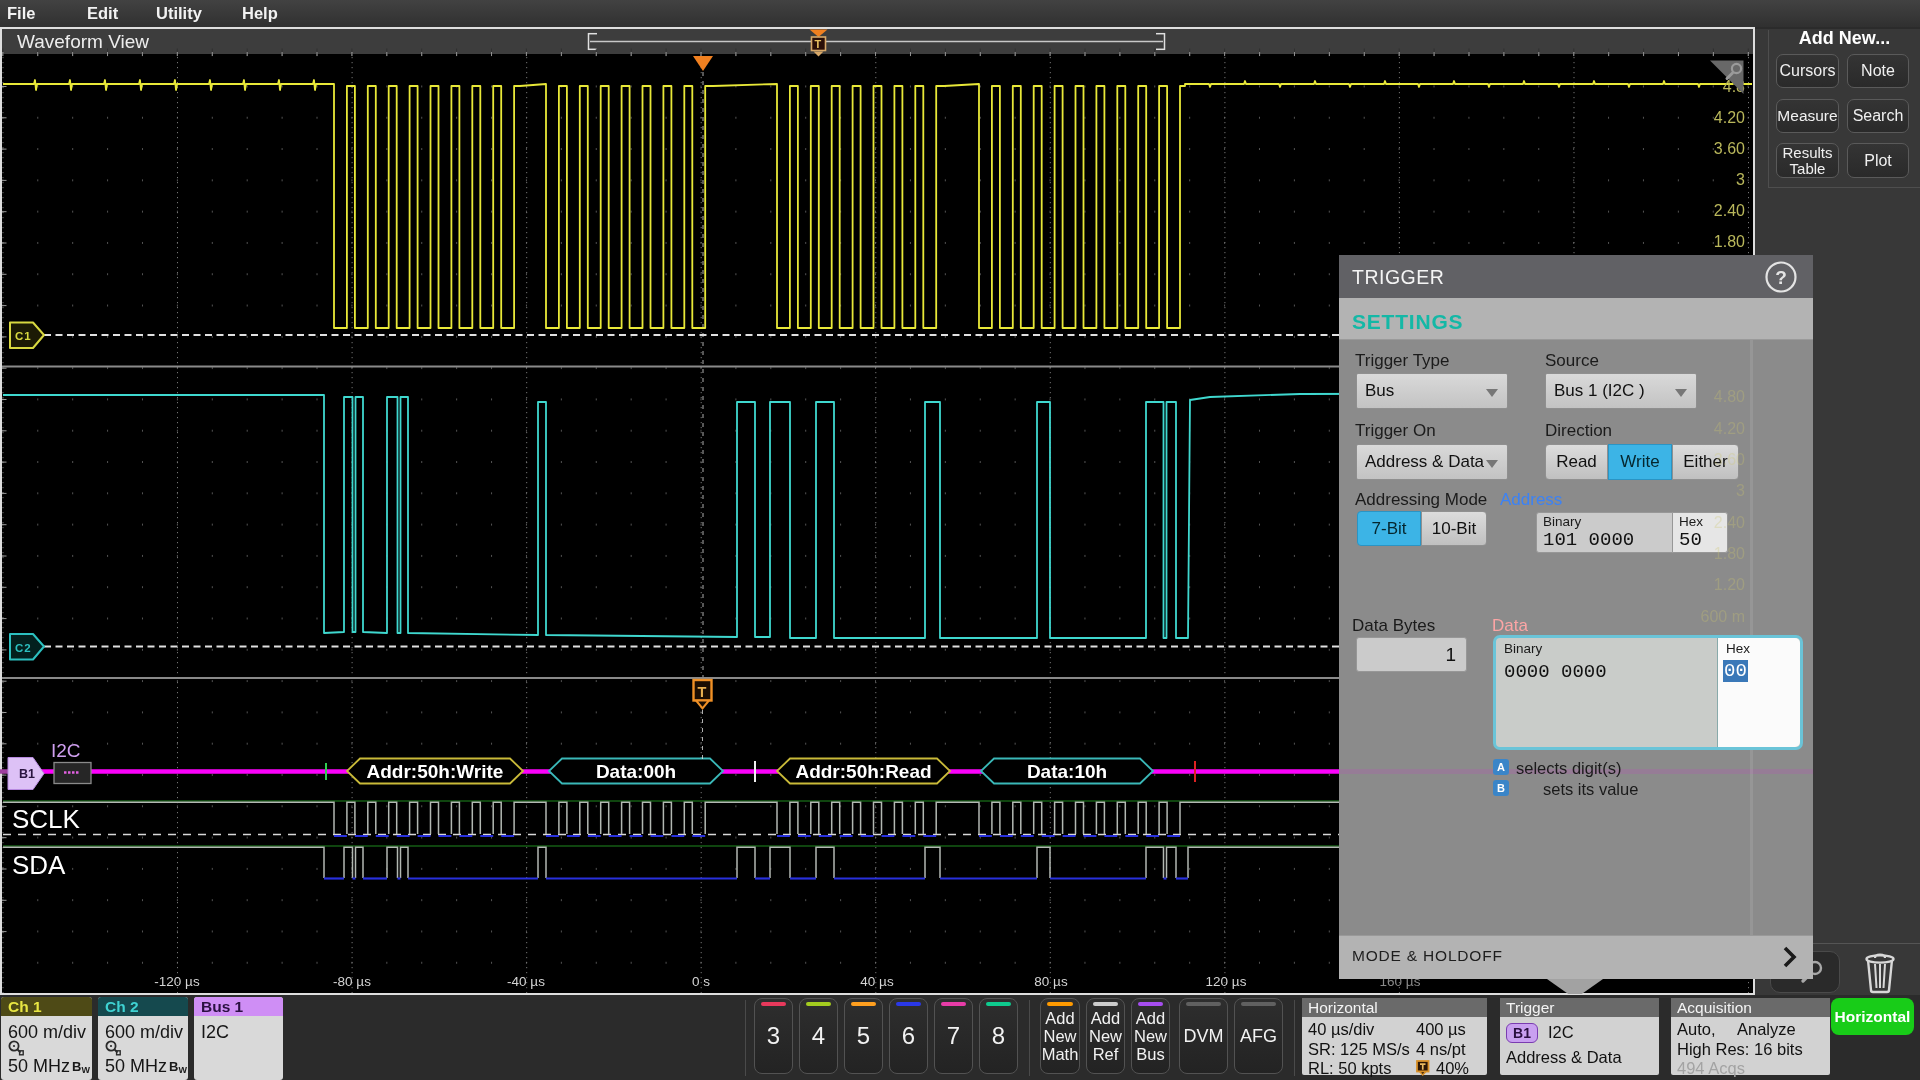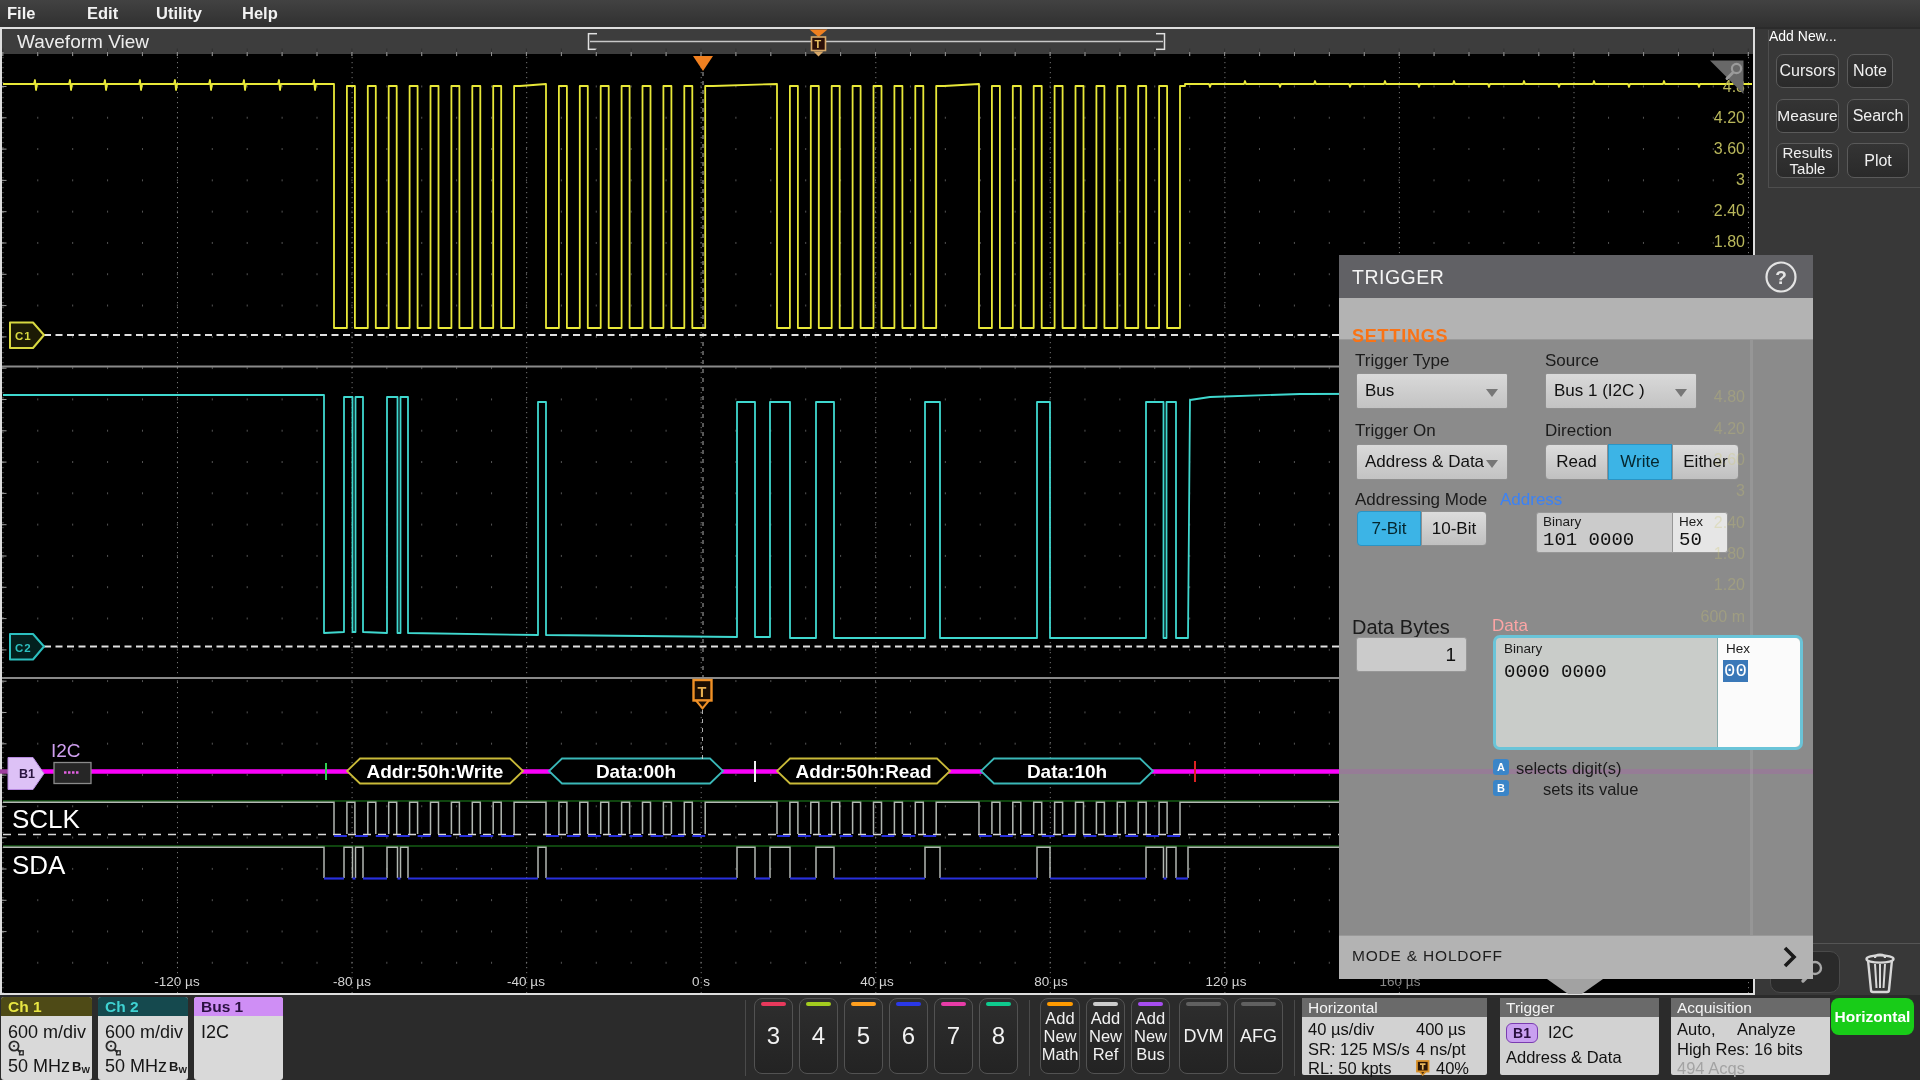--- a/index.html
+++ b/index.html
@@ -158,23 +158,23 @@
     <text x="1226" y="986" text-anchor="middle" font-size="13.5" fill="#d4d4d4">120 µs</text>
     <text x="1400" y="986" text-anchor="middle" font-size="13.5" fill="#8a8a8a">160 µs</text>
 </svg>
 
 <span class="abs" style="left:12px;top:804px;font-size:26px;color:#fff">SCLK</span>
 <span class="abs" style="left:12px;top:850px;font-size:26px;color:#fff">SDA</span>
 
 <div class="abs" style="left:1755px;top:29px;width:165px;height:966px;background:#383838"></div>
 <div class="abs" style="left:1768px;top:30px;width:1px;height:157px;background:#4e4e4e"></div>
 <div class="abs" style="left:1768px;top:187px;width:152px;height:1px;background:#4e4e4e"></div>
-<div class="abs" style="left:1769px;top:28px;width:151px;font-size:14px;font-weight:normal;color:#fff">Add New...</div>
+<div class="abs" style="left:1769px;top:28px;width:151px;text-align:center;font-size:18px;font-weight:bold;color:#fff">Add New...</div>
 <div class="abs" style="left:1776px;top:54px;width:63px;height:34px;background:linear-gradient(#343434,#2a2a2a);border:1px solid #5a5a5a;border-radius:7px;display:flex;align-items:center;justify-content:center;text-align:center;font-size:16px;color:#f0f0f0;">Cursors</div>
-<div class="abs" style="left:1847px;top:54px;width:46px;height:34px;background:linear-gradient(#343434,#2a2a2a);border:1px solid #5a5a5a;border-radius:7px;display:flex;align-items:center;justify-content:center;text-align:center;font-size:16px;color:#f0f0f0;">Note</div>
+<div class="abs" style="left:1847px;top:54px;width:62px;height:34px;background:linear-gradient(#343434,#2a2a2a);border:1px solid #5a5a5a;border-radius:7px;display:flex;align-items:center;justify-content:center;text-align:center;font-size:16px;color:#f0f0f0;">Note</div>
 <div class="abs" style="left:1776px;top:99px;width:63px;height:34px;background:linear-gradient(#343434,#2a2a2a);border:1px solid #5a5a5a;border-radius:7px;display:flex;align-items:center;justify-content:center;text-align:center;font-size:15.5px;color:#f0f0f0;">Measure</div>
 <div class="abs" style="left:1847px;top:99px;width:62px;height:34px;background:linear-gradient(#343434,#2a2a2a);border:1px solid #5a5a5a;border-radius:7px;display:flex;align-items:center;justify-content:center;text-align:center;font-size:16px;color:#f0f0f0;">Search</div>
 <div class="abs" style="left:1776px;top:143px;width:63px;height:35px;background:linear-gradient(#343434,#2a2a2a);border:1px solid #5a5a5a;border-radius:7px;display:flex;align-items:center;justify-content:center;text-align:center;font-size:15px;color:#f0f0f0;line-height:16px;">Results<br>Table</div>
 <div class="abs" style="left:1847px;top:143px;width:62px;height:35px;background:linear-gradient(#343434,#2a2a2a);border:1px solid #5a5a5a;border-radius:7px;display:flex;align-items:center;justify-content:center;text-align:center;font-size:16px;color:#f0f0f0;">Plot</div>
 <div class="abs" style="left:1755px;top:943px;width:165px;height:1px;background:#555"></div>
 <div class="abs" style="left:1770px;top:951px;width:70px;height:42px;background:#2a2a2a;border:1.5px solid #4a4a4a;border-radius:10px"></div>
 <div class="abs" style="left:1798px;top:957px"><svg width="30" height="30" viewBox="0 0 30 30">
       <circle cx="17" cy="11" r="6" fill="none" stroke="#a8a8a8" stroke-width="2.4"></circle>
       <line x1="12.5" y1="16.5" x2="5" y2="24" stroke="#a8a8a8" stroke-width="3.4" stroke-linecap="round"></line>
     </svg></div>
@@ -188,21 +188,21 @@
 <div class="abs" style="left:1339px;top:255px;width:474px;height:724px;background:#8b8b8b"></div>
 <div class="abs" style="left:1339px;top:769px;width:474px;height:5px;background:rgba(255,0,255,0.10)"></div>
 <div class="abs" style="left:1750px;top:340px;width:3px;height:595px;background:rgba(255,255,255,0.10)"></div>
 <div class="abs" style="left:1339px;top:255px;width:474px;height:43px;background:#616165"></div>
 <span class="abs" style="left:1352px;top:266px;font-size:19.5px;color:#f4f4f4;letter-spacing:0.5px">TRIGGER</span>
 <div class="abs" style="left:1764px;top:260px"><svg width="34" height="34" viewBox="0 0 34 34">
       <circle cx="17" cy="17" r="14.5" fill="none" stroke="#e4e4e4" stroke-width="2.2"></circle>
       <text x="17" y="24" text-anchor="middle" font-family="Liberation Sans" font-size="19" font-weight="bold" fill="#e4e4e4">?</text>
     </svg></div>
 <div class="abs" style="left:1339px;top:298px;width:474px;height:42px;background:#b3b3b3;border-bottom:1px solid #9a9a9a"></div>
-<span class="abs" style="left:1352px;top:326px;font-size:18px;font-weight:bold;color:#f97316;letter-spacing:0.8px">SETTINGS</span>
+<span class="abs" style="left:1352px;top:310px;font-size:21px;font-weight:bold;color:#14b8a6;letter-spacing:0.8px">SETTINGS</span>
 
 <span class="abs" style="left:1355px;top:351px;font-size:17px;font-weight:normal;color:#1b1b1b;letter-spacing:0px">Trigger Type</span>
 <span class="abs" style="left:1545px;top:351px;font-size:17px;font-weight:normal;color:#1b1b1b;letter-spacing:0px">Source</span>
 <div class="abs" style="left:1356px;top:373px;width:152px;height:36px;background:linear-gradient(#d9d9d9,#c3c3c3);border:1px solid #8f8f8f;border-radius:2px">
     <span style="position:absolute;left:8px;top:7.0px;font-size:17px;color:#111">Bus</span>
     <div style="position:absolute;right:9px;top:15.0px;width:0;height:0;border-left:6.5px solid rgba(0,0,0,0);border-right:6.5px solid rgba(0,0,0,0);border-top:8px solid #777"></div>
   </div>
 <div class="abs" style="left:1545px;top:373px;width:152px;height:36px;background:linear-gradient(#d9d9d9,#c3c3c3);border:1px solid #8f8f8f;border-radius:2px">
     <span style="position:absolute;left:8px;top:7.0px;font-size:17px;color:#111">Bus 1 (I2C )</span>
     <div style="position:absolute;right:9px;top:15.0px;width:0;height:0;border-left:6.5px solid rgba(0,0,0,0);border-right:6.5px solid rgba(0,0,0,0);border-top:8px solid #777"></div>
@@ -223,21 +223,21 @@
 <div class="abs" style="left:1357px;top:511px;width:64px;height:35px;background:#3cb4e6;border:1px solid #2a94c4;border-radius:4px 0 0 4px;display:flex;align-items:center;justify-content:center;font-size:17px;color:#05262e">7-Bit</div>
 <div class="abs" style="left:1421px;top:511px;width:66px;height:35px;background:linear-gradient(#dcdcdc,#c0c0c0);border:1px solid #909090;border-radius:0 4px 4px 0;display:flex;align-items:center;justify-content:center;font-size:17px;color:#111">10-Bit</div>
 
 <div class="abs" style="left:1536px;top:512px;width:192px;height:41px;background:#cbcbcb;border:1px solid #979797;border-radius:3px"></div>
 <div class="abs" style="left:1672px;top:512px;width:56px;height:41px;background:#e6e6e6;border:1px solid #979797;border-radius:0 3px 3px 0"></div>
 <span class="abs" style="left:1543px;top:514px;font-size:13.5px;font-weight:normal;color:#1b1b1b;letter-spacing:0px">Binary</span>
 <span class="abs" style="left:1543px;top:529px;font-size:19px;font-family:'Liberation Mono',monospace;color:#111">101 0000</span>
 <span class="abs" style="left:1679px;top:514px;font-size:13.5px;font-weight:normal;color:#1b1b1b;letter-spacing:0px">Hex</span>
 <span class="abs" style="left:1679px;top:529px;font-size:19px;font-family:'Liberation Mono',monospace;color:#111">50</span>
 
-<span class="abs" style="left:1352px;top:616px;font-size:20px;font-weight:normal;color:#1b1b1b;letter-spacing:0px">Data Bytes</span>
+<span class="abs" style="left:1352px;top:616px;font-size:17px;font-weight:normal;color:#1b1b1b;letter-spacing:0px">Data Bytes</span>
 <span class="abs" style="left:1492px;top:616px;font-size:17px;font-weight:normal;color:#fca5a5;letter-spacing:0px">Data</span>
 <div class="abs" style="left:1356px;top:637px;width:111px;height:35px;background:#cbcbcb;border:1px solid #979797;border-radius:3px;display:flex;align-items:center;justify-content:flex-end;padding-right:10px;font-size:19px;color:#111">1</div>
 
 <div class="abs" style="left:1493px;top:635px;width:310px;height:115px;background:#c9ccc9;border:3px solid #6ac4d8;border-radius:7px"></div>
 <div class="abs" style="left:1717px;top:638px;width:83px;height:109px;background:#fbfbfb;border-radius:0 5px 5px 0;border-left:1.5px solid #8aa"></div>
 <span class="abs" style="left:1504px;top:641px;font-size:13.5px;font-weight:normal;color:#1b1b1b;letter-spacing:0px">Binary</span>
 <span class="abs" style="left:1504px;top:661px;font-size:19px;font-family:'Liberation Mono',monospace;color:#111">0000 0000</span>
 <span class="abs" style="left:1726px;top:641px;font-size:13.5px;font-weight:normal;color:#1b1b1b;letter-spacing:0px">Hex</span>
 <span class="abs" style="left:1723px;top:660px;font-size:19px;font-family:'Liberation Mono',monospace;color:#fff;background:#3a78b8;padding:0 1px">00</span>
 

